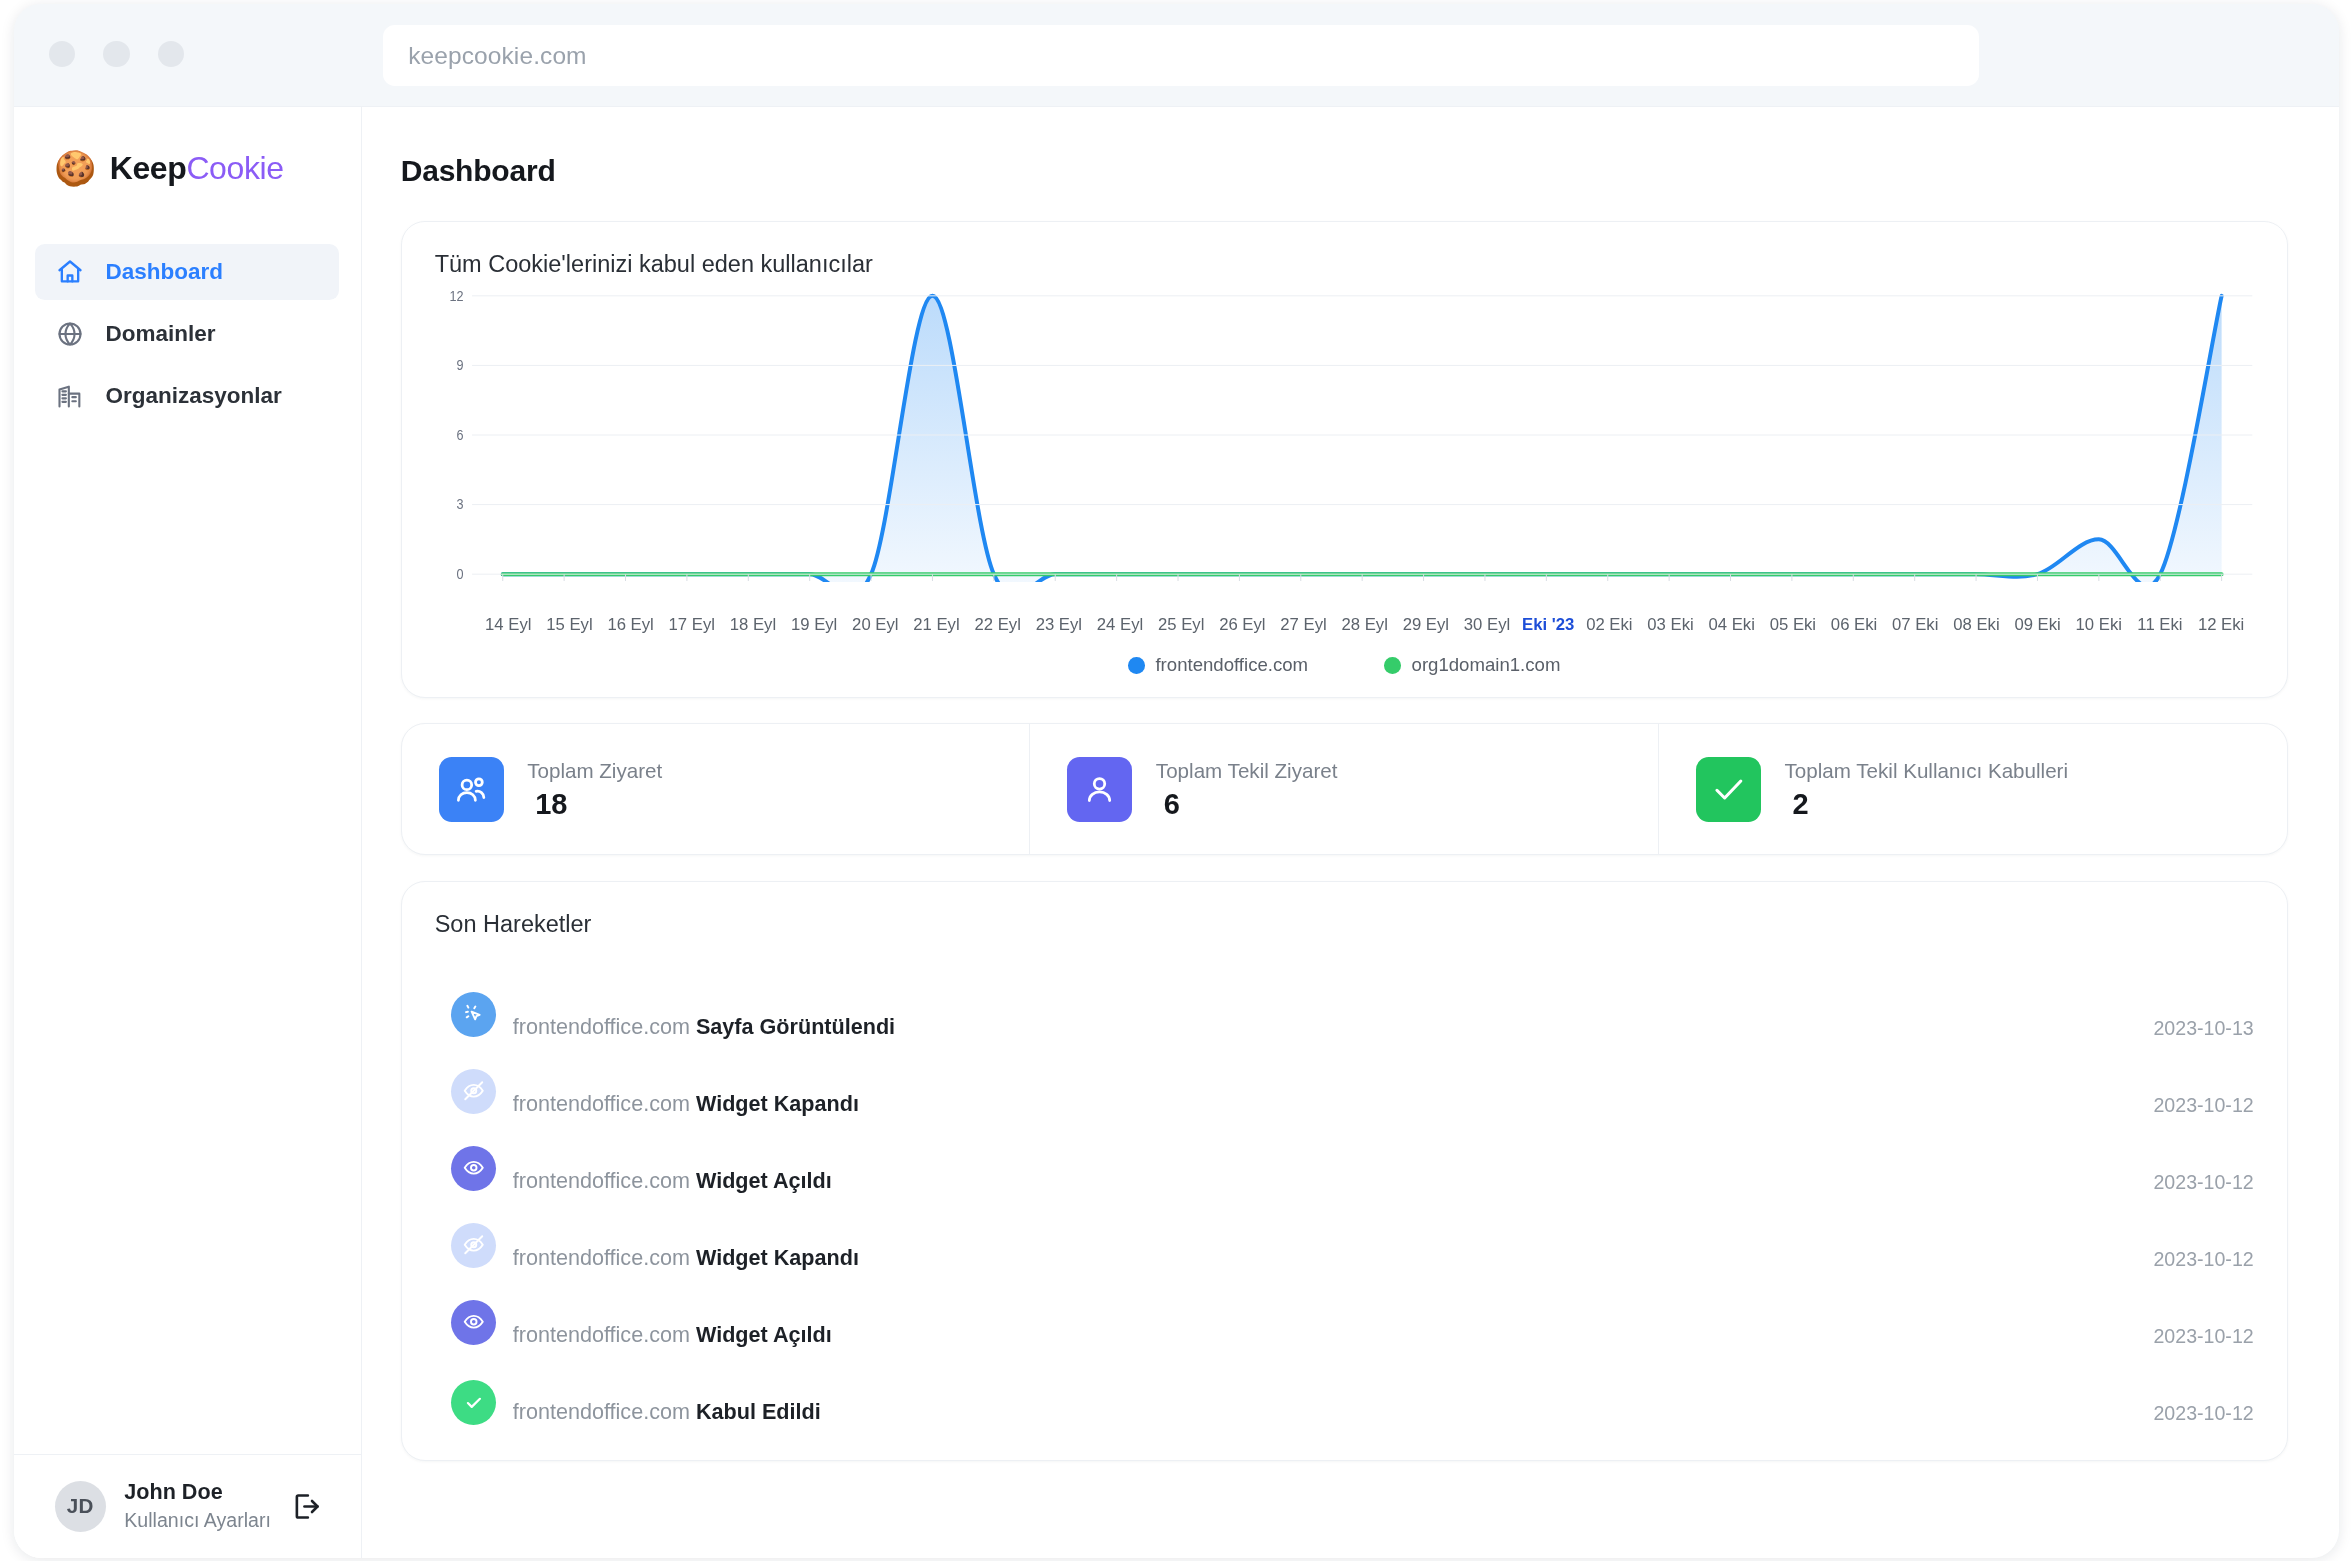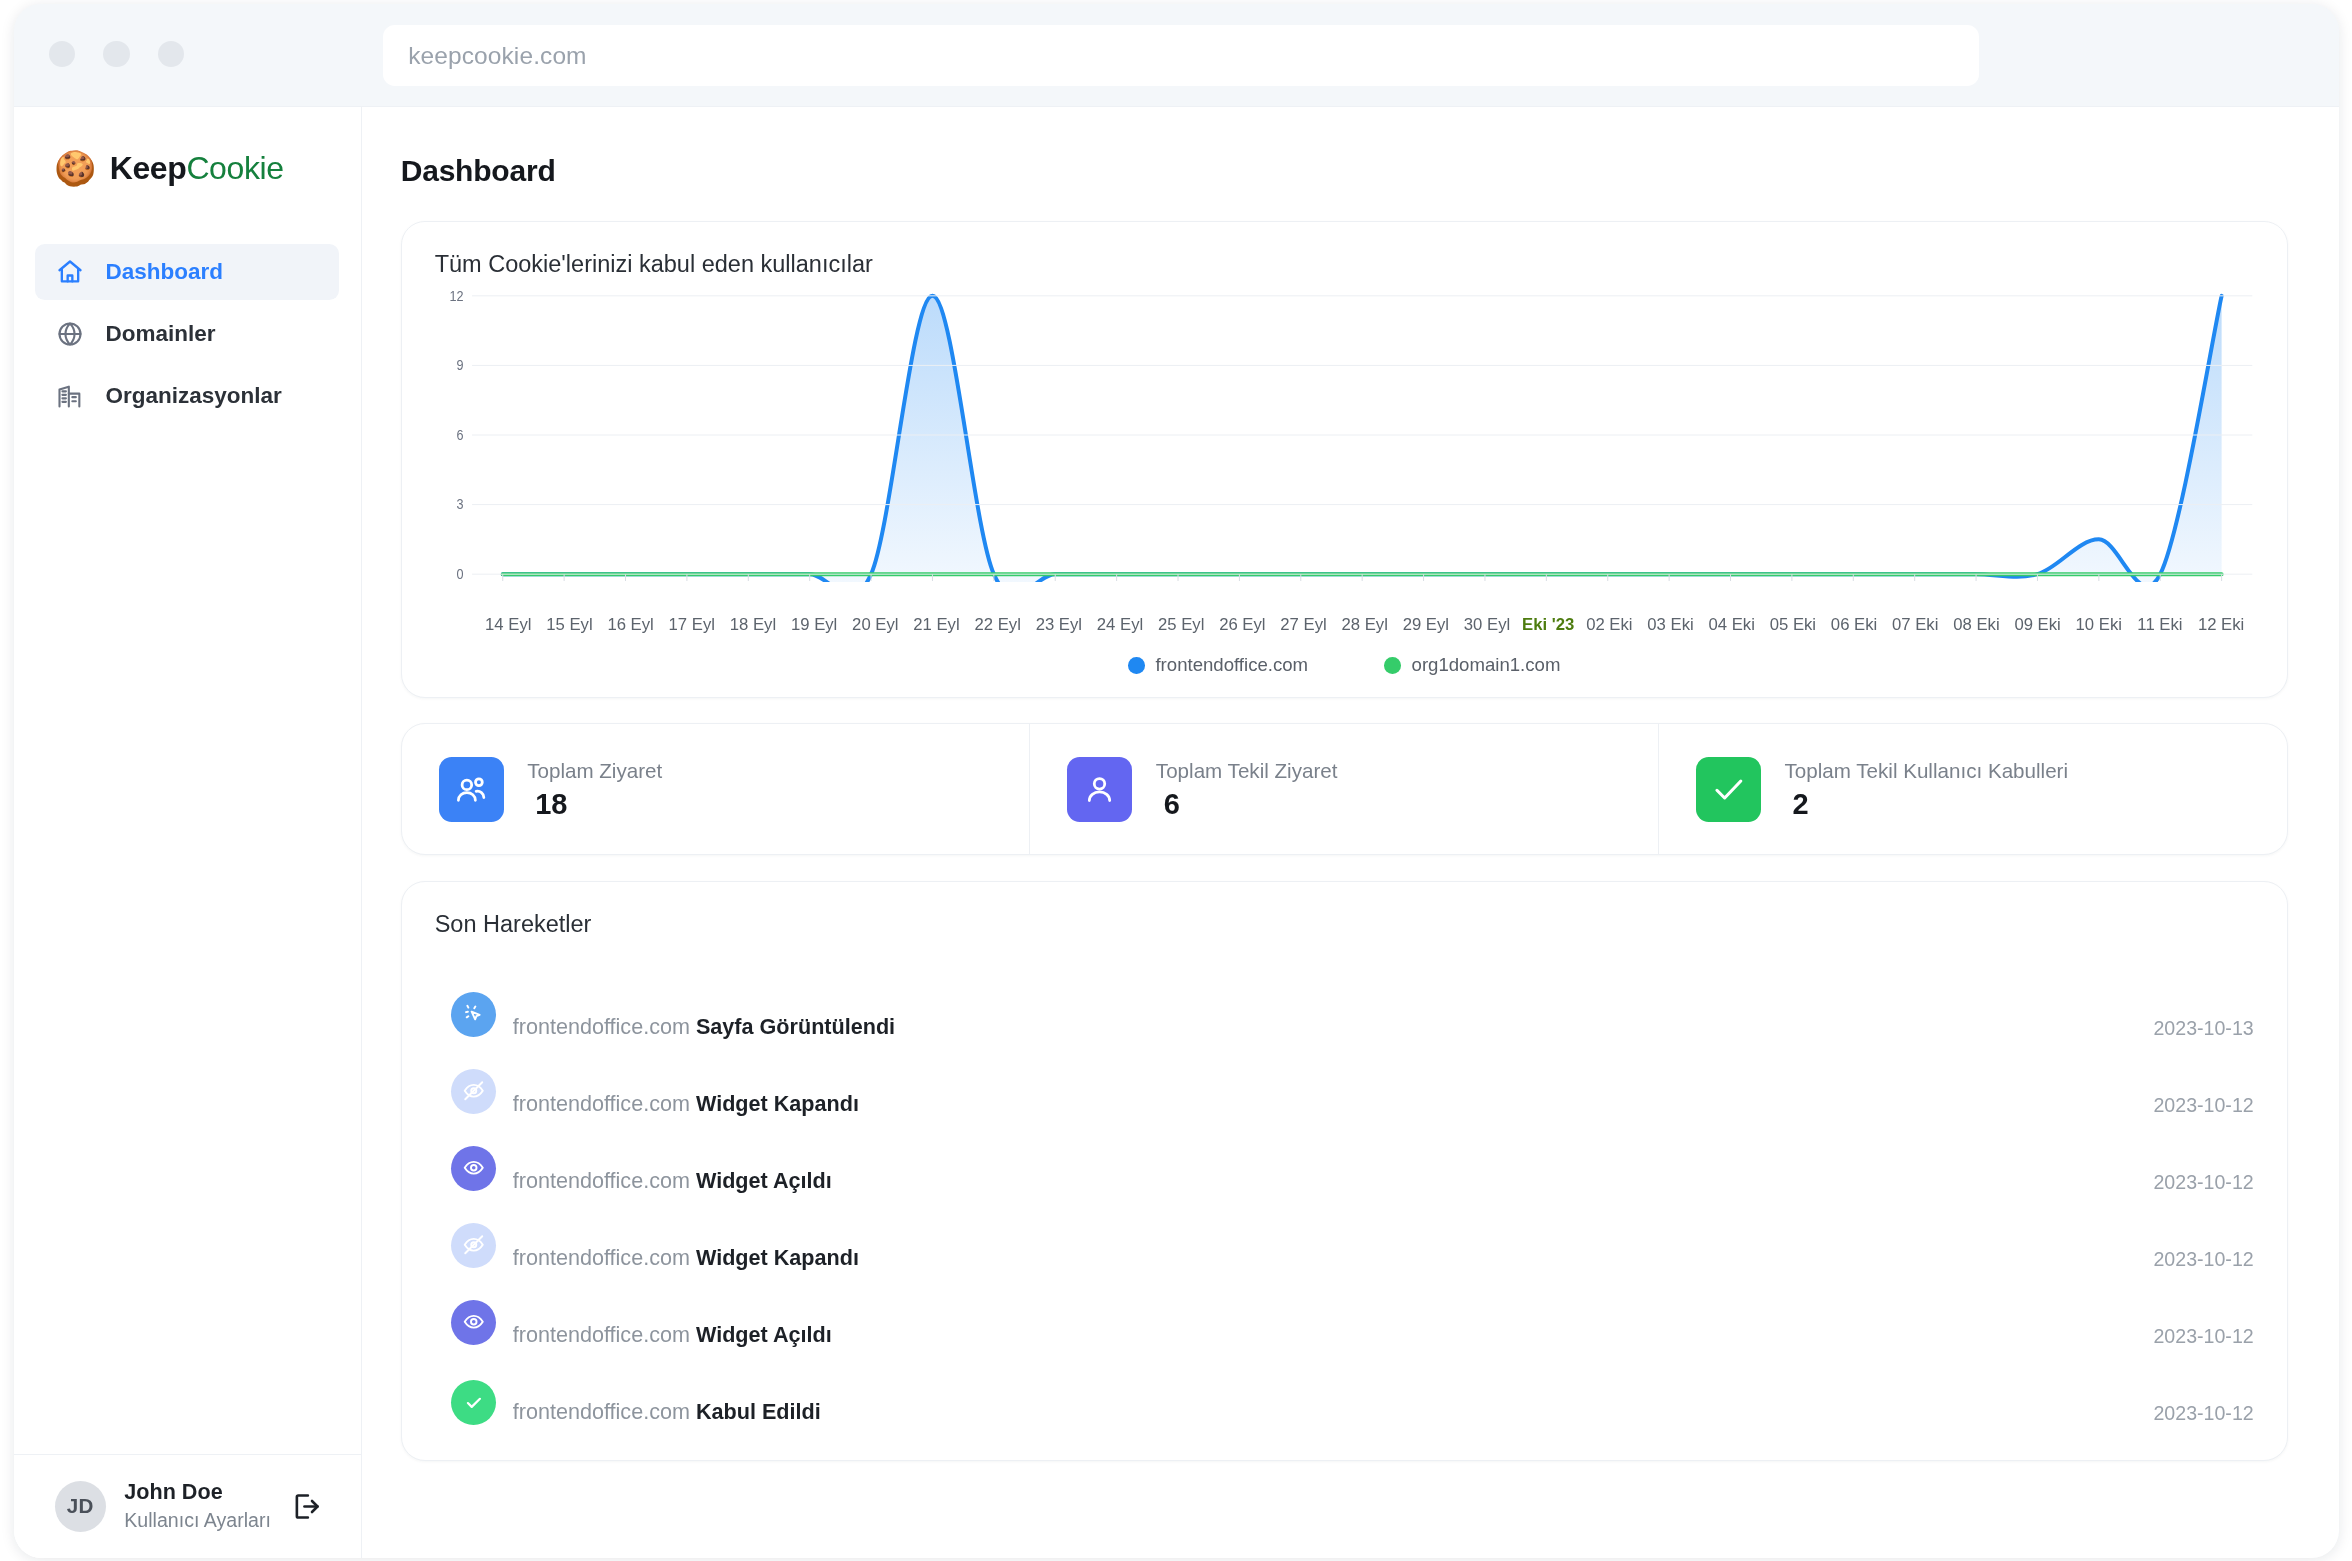--- a/index.html
+++ b/index.html
@@ -51,21 +51,21 @@
     position: relative;
     background: #ffffff;
   }
   .logo {
     display: flex; align-items: center; gap: 12.7px;
     padding: 43px 0 0 41px;
     font-size: 32px;
   }
   .logo-mark { font-size: 34px; line-height: 1; }
   .logo-strong { font-weight: 700; color: #15181d; letter-spacing: -0.4px; }
-  .logo-light { font-weight: 400; color: #15803d; letter-spacing: -0.4px; }
+  .logo-light { font-weight: 400; color: #8b5cf6; letter-spacing: -0.4px; }
   .nav { margin-top: 57px; padding: 0 21.6px; }
   .nav-item {
     display: flex; align-items: center; gap: 20.6px;
     height: 56px; padding: 0 19.6px;
     border-radius: 9.8px;
     font-size: 22.5px; font-weight: 700;
     color: #2c3138;
     cursor: pointer;
     margin-bottom: 5.9px;
   }
@@ -110,21 +110,21 @@
   .chart-svg { display: block; width: 100%; height: 294px; }
   .xlabels {
     display: flex; padding-left: 43px; padding-right: 2px;
     margin-top: 3.9px;
   }
   .xlabel {
     flex: 1 1 0; text-align: center;
     font-size: 16.7px; color: #5c636c;
     white-space: nowrap;
   }
-  .xlabel.bold { font-weight: 700; color: #4d7c0f; }
+  .xlabel.bold { font-weight: 700; color: #1d4ed8; }
   .legend { display: flex; justify-content: center; gap: 76px; margin-top: 19.6px; }
   .legend-item { display: flex; align-items: center; gap: 10.8px; font-size: 18.6px; color: #5a6069; }
   .legend-dot { width: 16.7px; height: 16.7px; border-radius: 50%; }
 
   
   .stats { margin-top: 25.5px; display: flex; height: 132px; }
   .stat { flex: 1; display: flex; align-items: center; padding: 0 37px; }
   .stat + .stat { border-left: 1px solid #edf0f4; }
   .stat-ico {
     width: 65px; height: 65px; border-radius: 12.7px;

